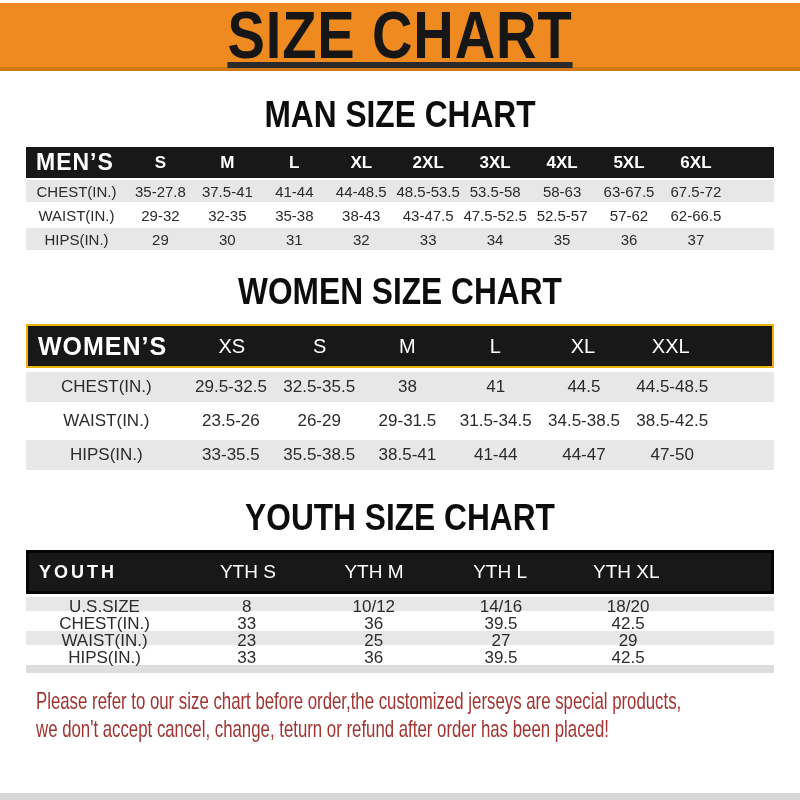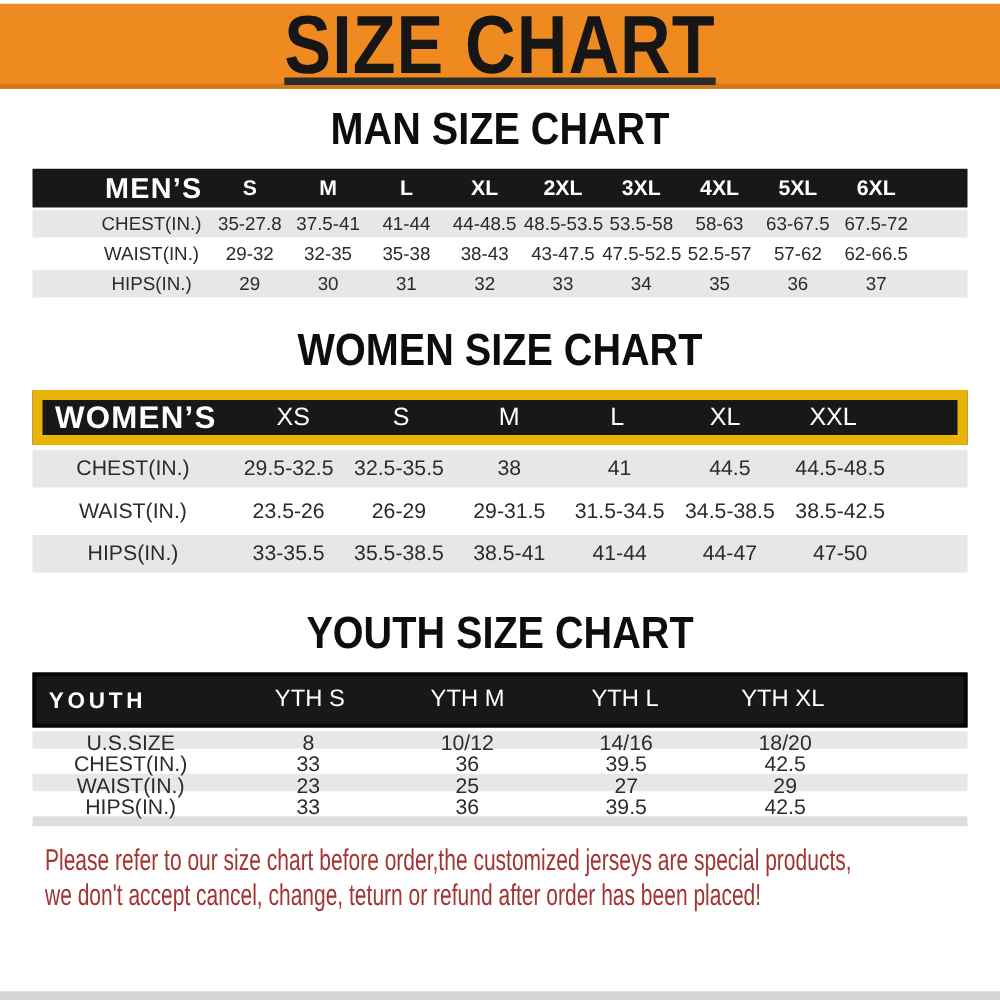--- a/index.html
+++ b/index.html
@@ -19,33 +19,33 @@
     font-size:66px;font-weight:800;color:#161616;line-height:1;
     letter-spacing:1px;transform:scaleX(0.85);transform-origin:center;
     white-space:nowrap;
   }
   
   .sec-heading{
     text-align:center;color:#0d0d0d;font-weight:800;font-size:36px;
     line-height:40px;height:40px;white-space:nowrap;
   }
   .sec-heading > span{display:inline-block;transform:scaleX(0.88);transform-origin:center;}
-  .h-man{margin-top:12px;}
+  .h-man{margin-top:24px;}
   .h-women{margin-top:22px;}
   .h-youth{margin-top:28px;}
   
   .size-table{width:748px;margin:12px auto 0 auto;}
   .trow-grid{display:grid;align-items:center;}
-  .sec-men   .trow-grid{grid-template-columns:13.5% repeat(9,8.95%) 1fr;padding-left:48px;}
+  .sec-men   .trow-grid{grid-template-columns:13.5% repeat(9,8.95%) 1fr;}
   .sec-women .trow-grid{grid-template-columns:21.5% repeat(6,11.8%) 1fr;}
   .sec-youth .trow-grid{grid-template-columns:21% repeat(4,17%) 1fr;}
 
   .thead{background:#181818;color:#ffffff;}
   .sec-men   .thead{height:31px;}
-  .sec-women .thead{height:44px;border:8px solid #eab308;box-sizing:border-box;}
+  .sec-women .thead{height:44px;border:2px solid #eab308;box-sizing:border-box;}
   .sec-youth .thead{height:44px;border:3px solid #060606;box-sizing:border-box;}
 
   .hlabel{font-weight:700;text-align:left;padding-left:10px;letter-spacing:1px;white-space:nowrap;}
   .sec-men   .hlabel{font-size:23px;}
   .sec-women .hlabel{font-size:25px;}
   .sec-youth .hlabel{font-size:18px;letter-spacing:3px;}
   .hcol{text-align:center;font-weight:700;}
   .sec-men   .hcol{font-size:17px;}
   .sec-women .hcol{font-size:20px;font-weight:400;}
   .sec-youth .hcol{font-size:19px;font-weight:400;text-align:center;}

